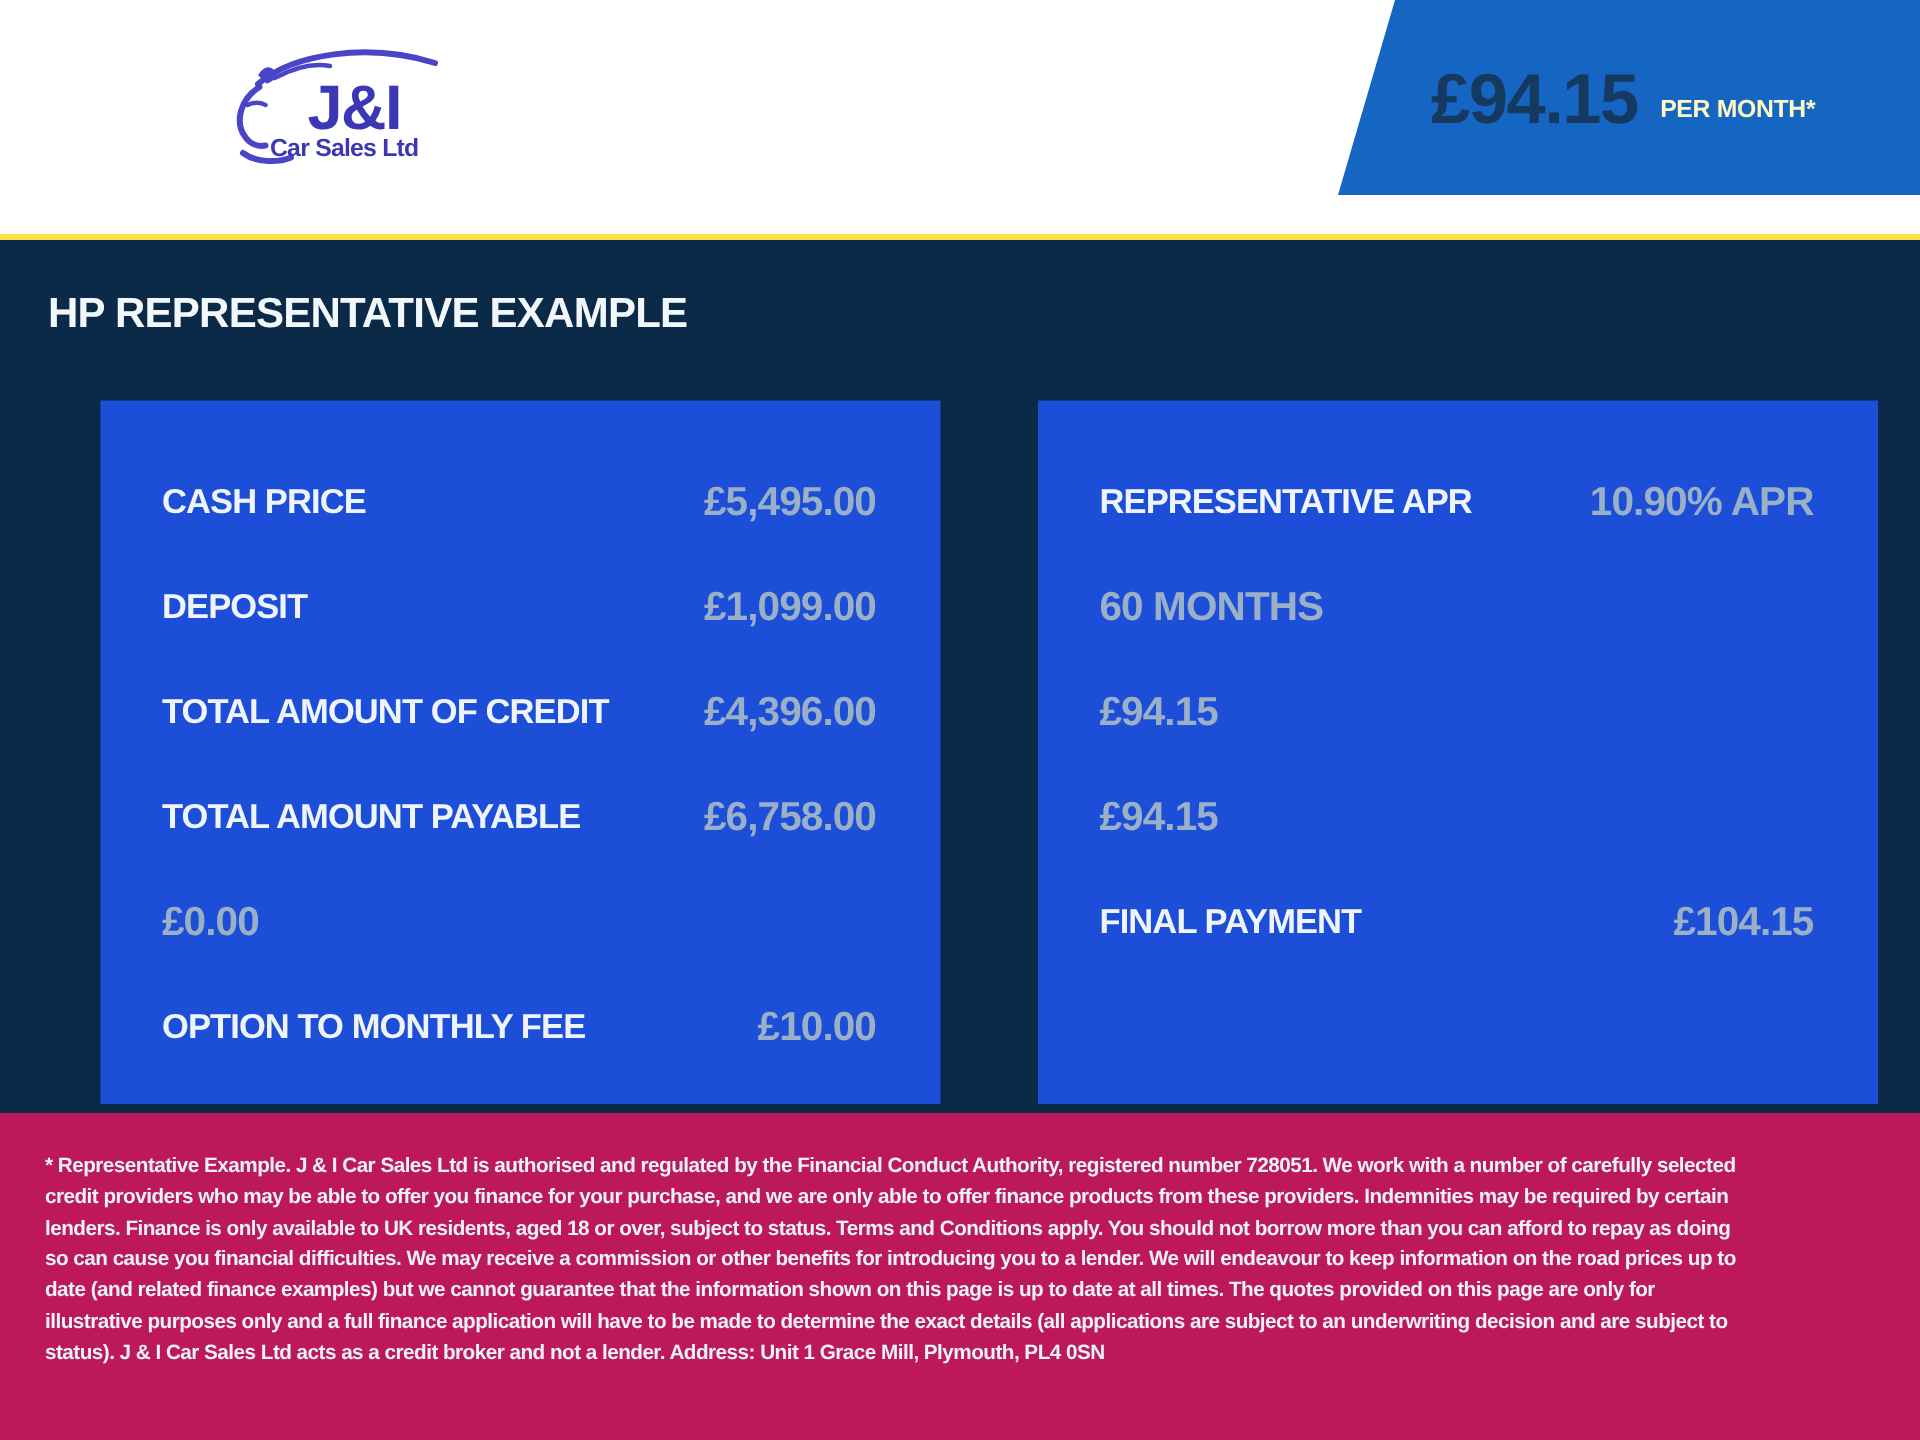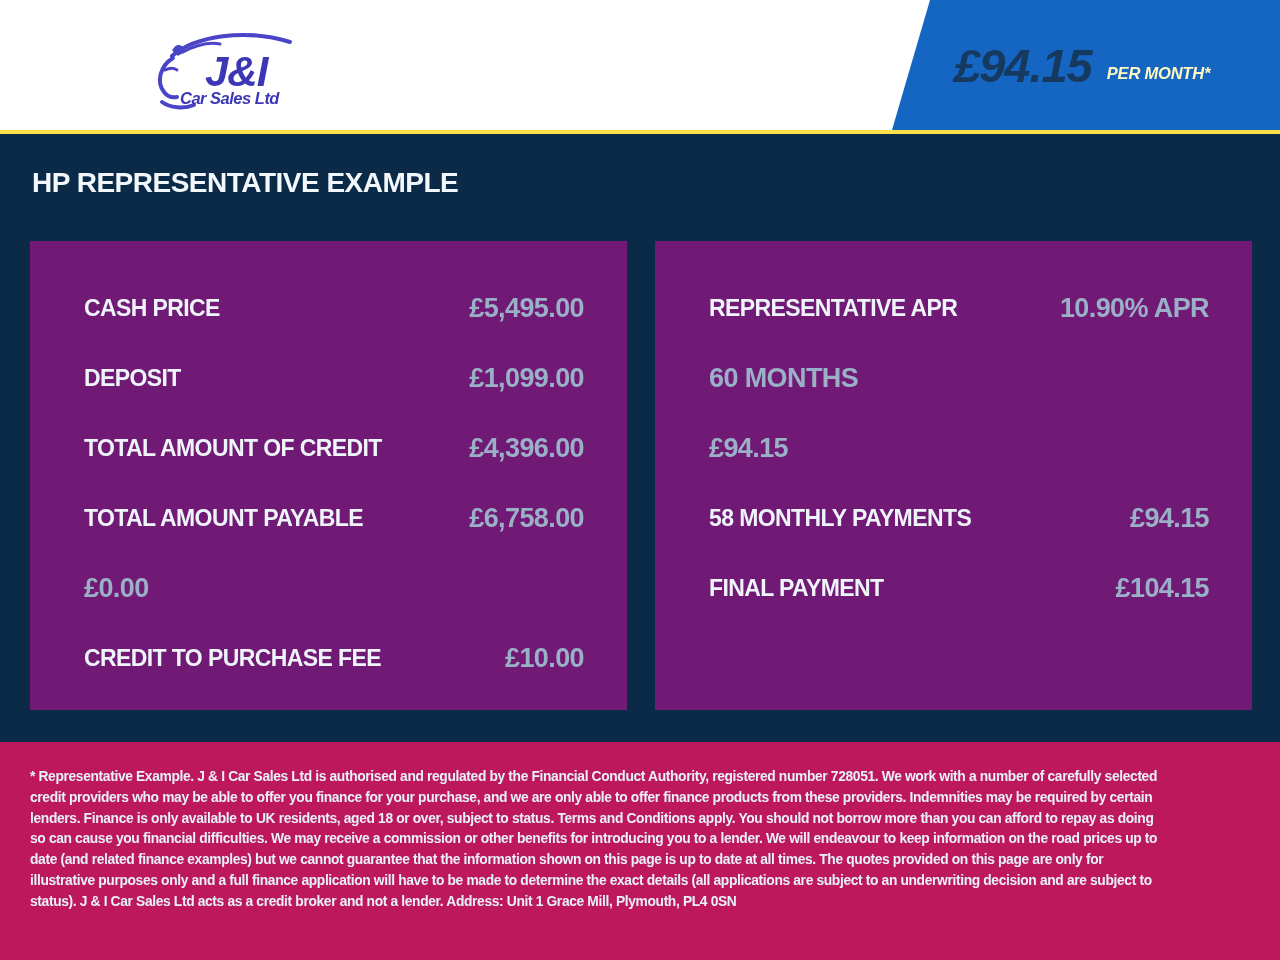--- a/index.html
+++ b/index.html
@@ -8,24 +8,23 @@
     font-family: "Liberation Sans", sans-serif;
     width: 1280px; height: 960px;
     overflow: hidden;
     background: #0a2a48;
   }
   .page { width: 1280px; height: 960px; display: flex; flex-direction: column; }
 
   
   .header {
     position: relative;
-    height: 130px;
+    height: 156px;
     background: #ffffff;
     flex: 0 0 auto;
-    font-style: italic;
   }
   .logo {
     position: absolute;
     left: 150px; top: 20px;
     width: 200px; height: 92px;
   }
   .logo svg { width: 100%; height: 100%; display: block; }
   .logo .logo-main-text {
     font-family: "Liberation Sans", sans-serif;
     font-weight: bold;
@@ -78,24 +77,25 @@
     line-height: 30px;
     margin-left: 32px;
     margin-bottom: 43px;
   }
   .panels {
     display: flex;
     margin: 0 28px 0 30px;
     gap: 28px;
   }
   .panel {
-    background: #701a75;
+    background: #1d4ed8;
     width: 597px;
     height: 469px;
-    padding: 32px 0 0 14px;
+    padding: 32px 0 0 1px;
+    margin-left: 37px;
   }
   .finance-row {
     height: 70px;
     display: flex;
     align-items: center;
     justify-content: space-between;
     padding: 0 43px 0 40px;
   }
   .finance-row .row-label {
     color: #eef4f9;
@@ -179,38 +179,37 @@
           <span class="row-value">£4,396.00</span>
         </div>
         <div class="finance-row">
           <span class="row-label">TOTAL AMOUNT PAYABLE</span>
           <span class="row-value">£6,758.00</span>
         </div>
         <div class="finance-row">
           <span class="row-value">£0.00</span>
         </div>
         <div class="finance-row">
-          <span class="row-label">CREDIT TO PURCHASE FEE</span>
+          <span class="row-label">OPTION TO MONTHLY FEE</span>
           <span class="row-value">£10.00</span>
         </div>
       </div>
 
       <div class="panel">
         <div class="finance-row">
           <span class="row-label">REPRESENTATIVE APR</span>
           <span class="row-value">10.90% APR</span>
         </div>
         <div class="finance-row">
           <span class="row-value">60 MONTHS</span>
         </div>
         <div class="finance-row">
           <span class="row-value">£94.15</span>
         </div>
         <div class="finance-row">
-          <span class="row-label">58 MONTHLY PAYMENTS</span>
           <span class="row-value">£94.15</span>
         </div>
         <div class="finance-row">
           <span class="row-label">FINAL PAYMENT</span>
           <span class="row-value">£104.15</span>
         </div>
       </div>
 
     </div>
   </div>

